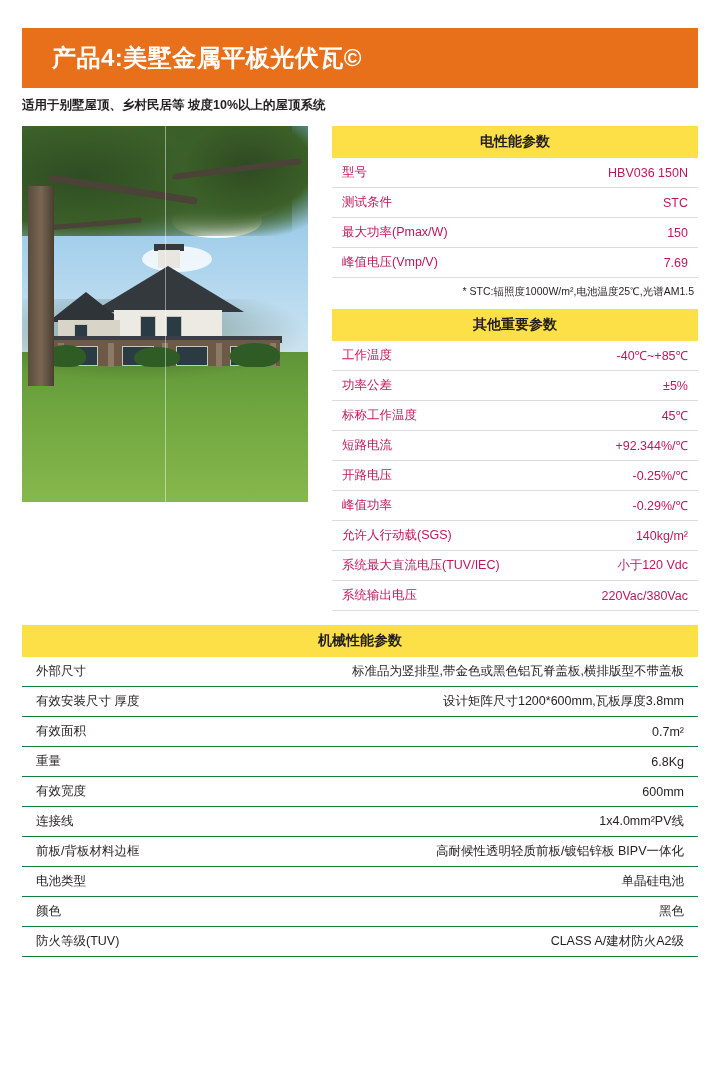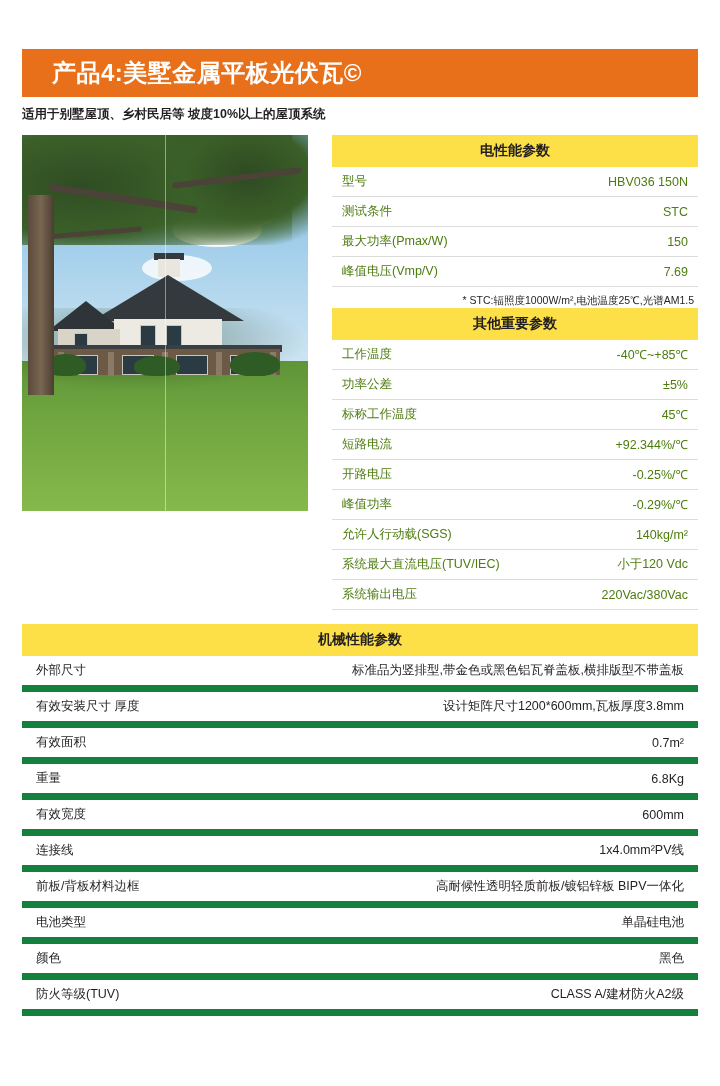--- a/index.html
+++ b/index.html
@@ -16,23 +16,23 @@
   }
   .page {
     position: relative;
     width: 720px;
     height: 1086px;
     box-sizing: border-box;
     padding: 0 22px;
   }
   
   .banner {
-    margin-top: 49px;
+    margin-top: 28px;
     background: #e8701a;
-    height: 48px;
+    height: 60px;
     display: flex;
     align-items: center;
     padding-left: 30px;
     box-sizing: border-box;
   }
   .banner-title {
     color: #ffffff;
     font-size: 24px;
     font-weight: bold;
     letter-spacing: 0.5px;
@@ -160,37 +160,37 @@
     color:#231f20;
   }
   table.spec {
     width:100%;
     border-collapse:collapse;
     font-size:12.5px;
   }
   table.spec td {
     padding:6px 10px;
     border-bottom:1px solid #dcdcdc;
-    color:#4d7c0f;
+    color:#be185d;
     margin-top:19px;
   }
   table.spec tr:last-child td { border-bottom:1px solid #dcdcdc; }
   td.k { text-align:left; }
   td.v { text-align:right; }
   .note {
     font-size:10.5px;
     text-align:right;
     padding:7px 4px 0 0;
     color:#231f20;
   }
   .mech-wrap { margin-top:14px; }
   table.mech { width:100%; border-collapse:collapse; font-size:12.5px; }
   table.mech td {
     padding:6px 14px;
-    border-bottom:7px solid #15803d;
+    border-bottom:1px solid #15803d;
   }
   table.mech td.k { width:40%; text-align:left; }
   table.mech td.v { text-align:right; }
 </style>
 </head>
 <body>
 
 <div class="page">
 
   <div class="banner">
@@ -264,21 +264,21 @@
             <td class="v">150</td>
           </tr>
           <tr>
             <td class="k">峰值电压(Vmp/V)</td>
             <td class="v">7.69</td>
           </tr>
         </tbody>
       </table>
       <div class="note">* STC:辐照度1000W/m²,电池温度25℃,光谱AM1.5</div>
 
-      <div class="sec-head" style="">其他重要参数</div>
+      <div class="sec-head" style="margin-top:10px;">其他重要参数</div>
       <table class="spec">
         <tbody>
           <tr>
             <td class="k">工作温度</td>
             <td class="v">-40℃~+85℃</td>
           </tr>
           <tr>
             <td class="k">功率公差</td>
             <td class="v">±5%</td>
           </tr>

